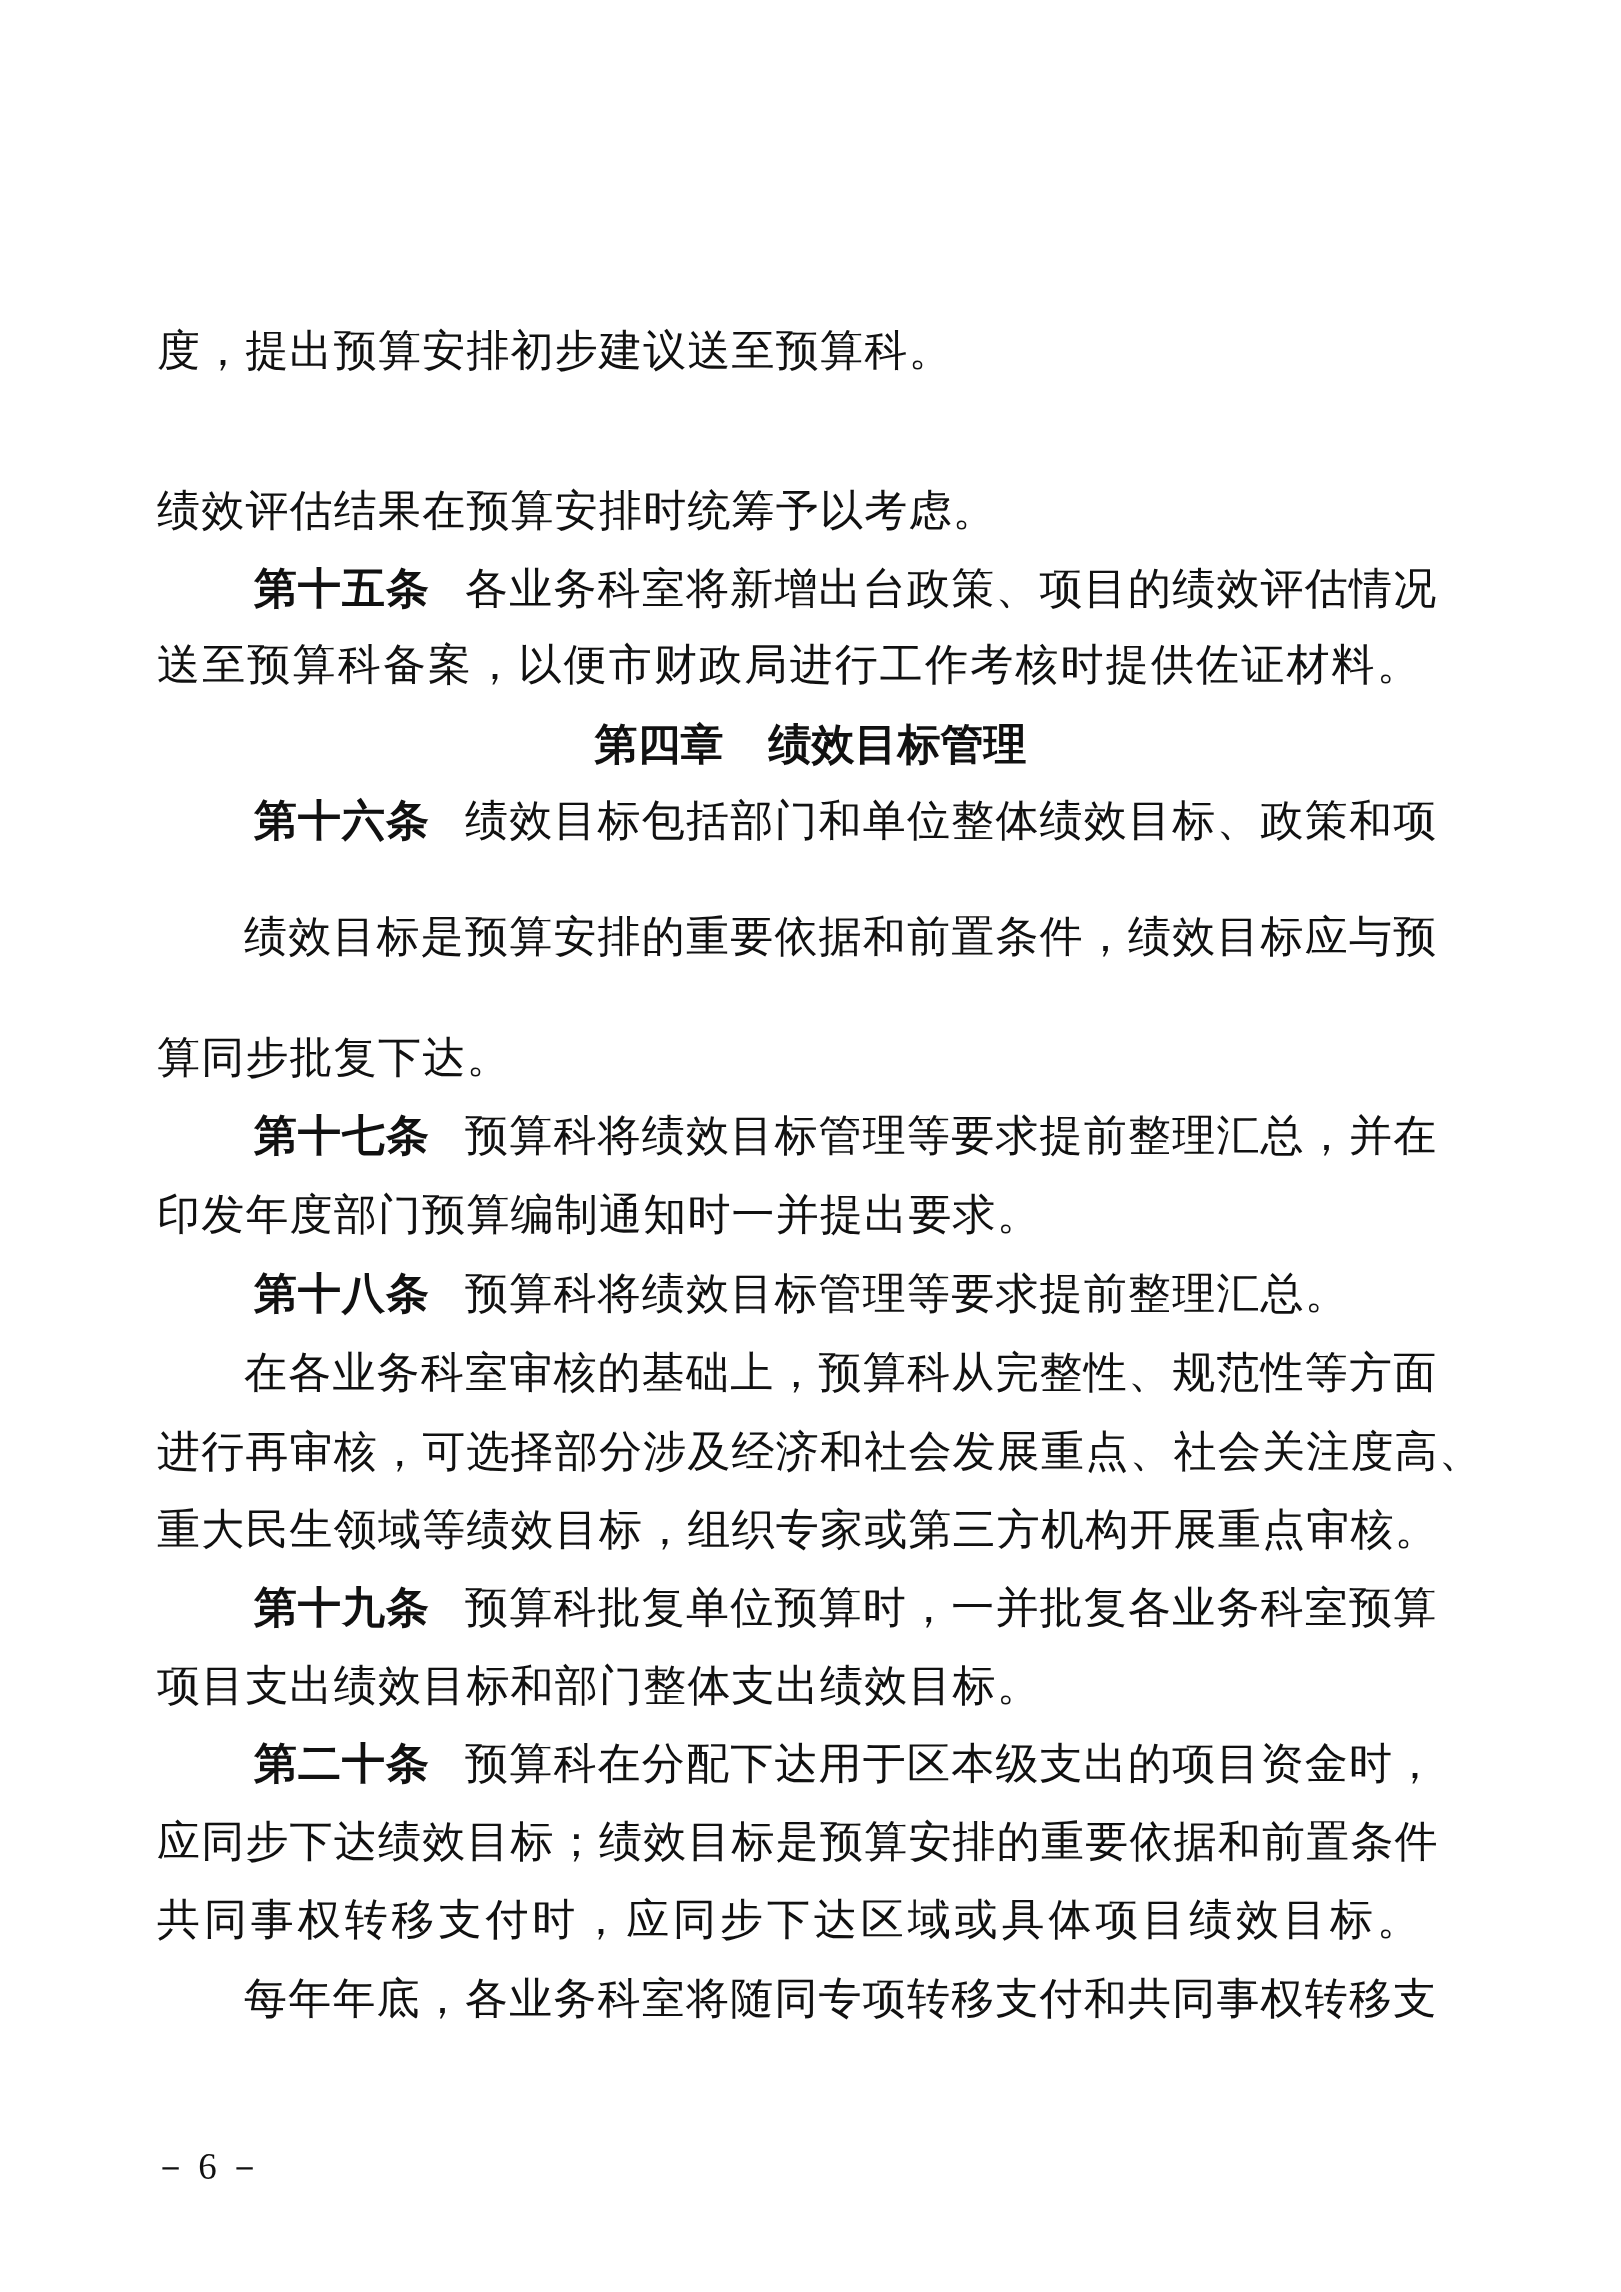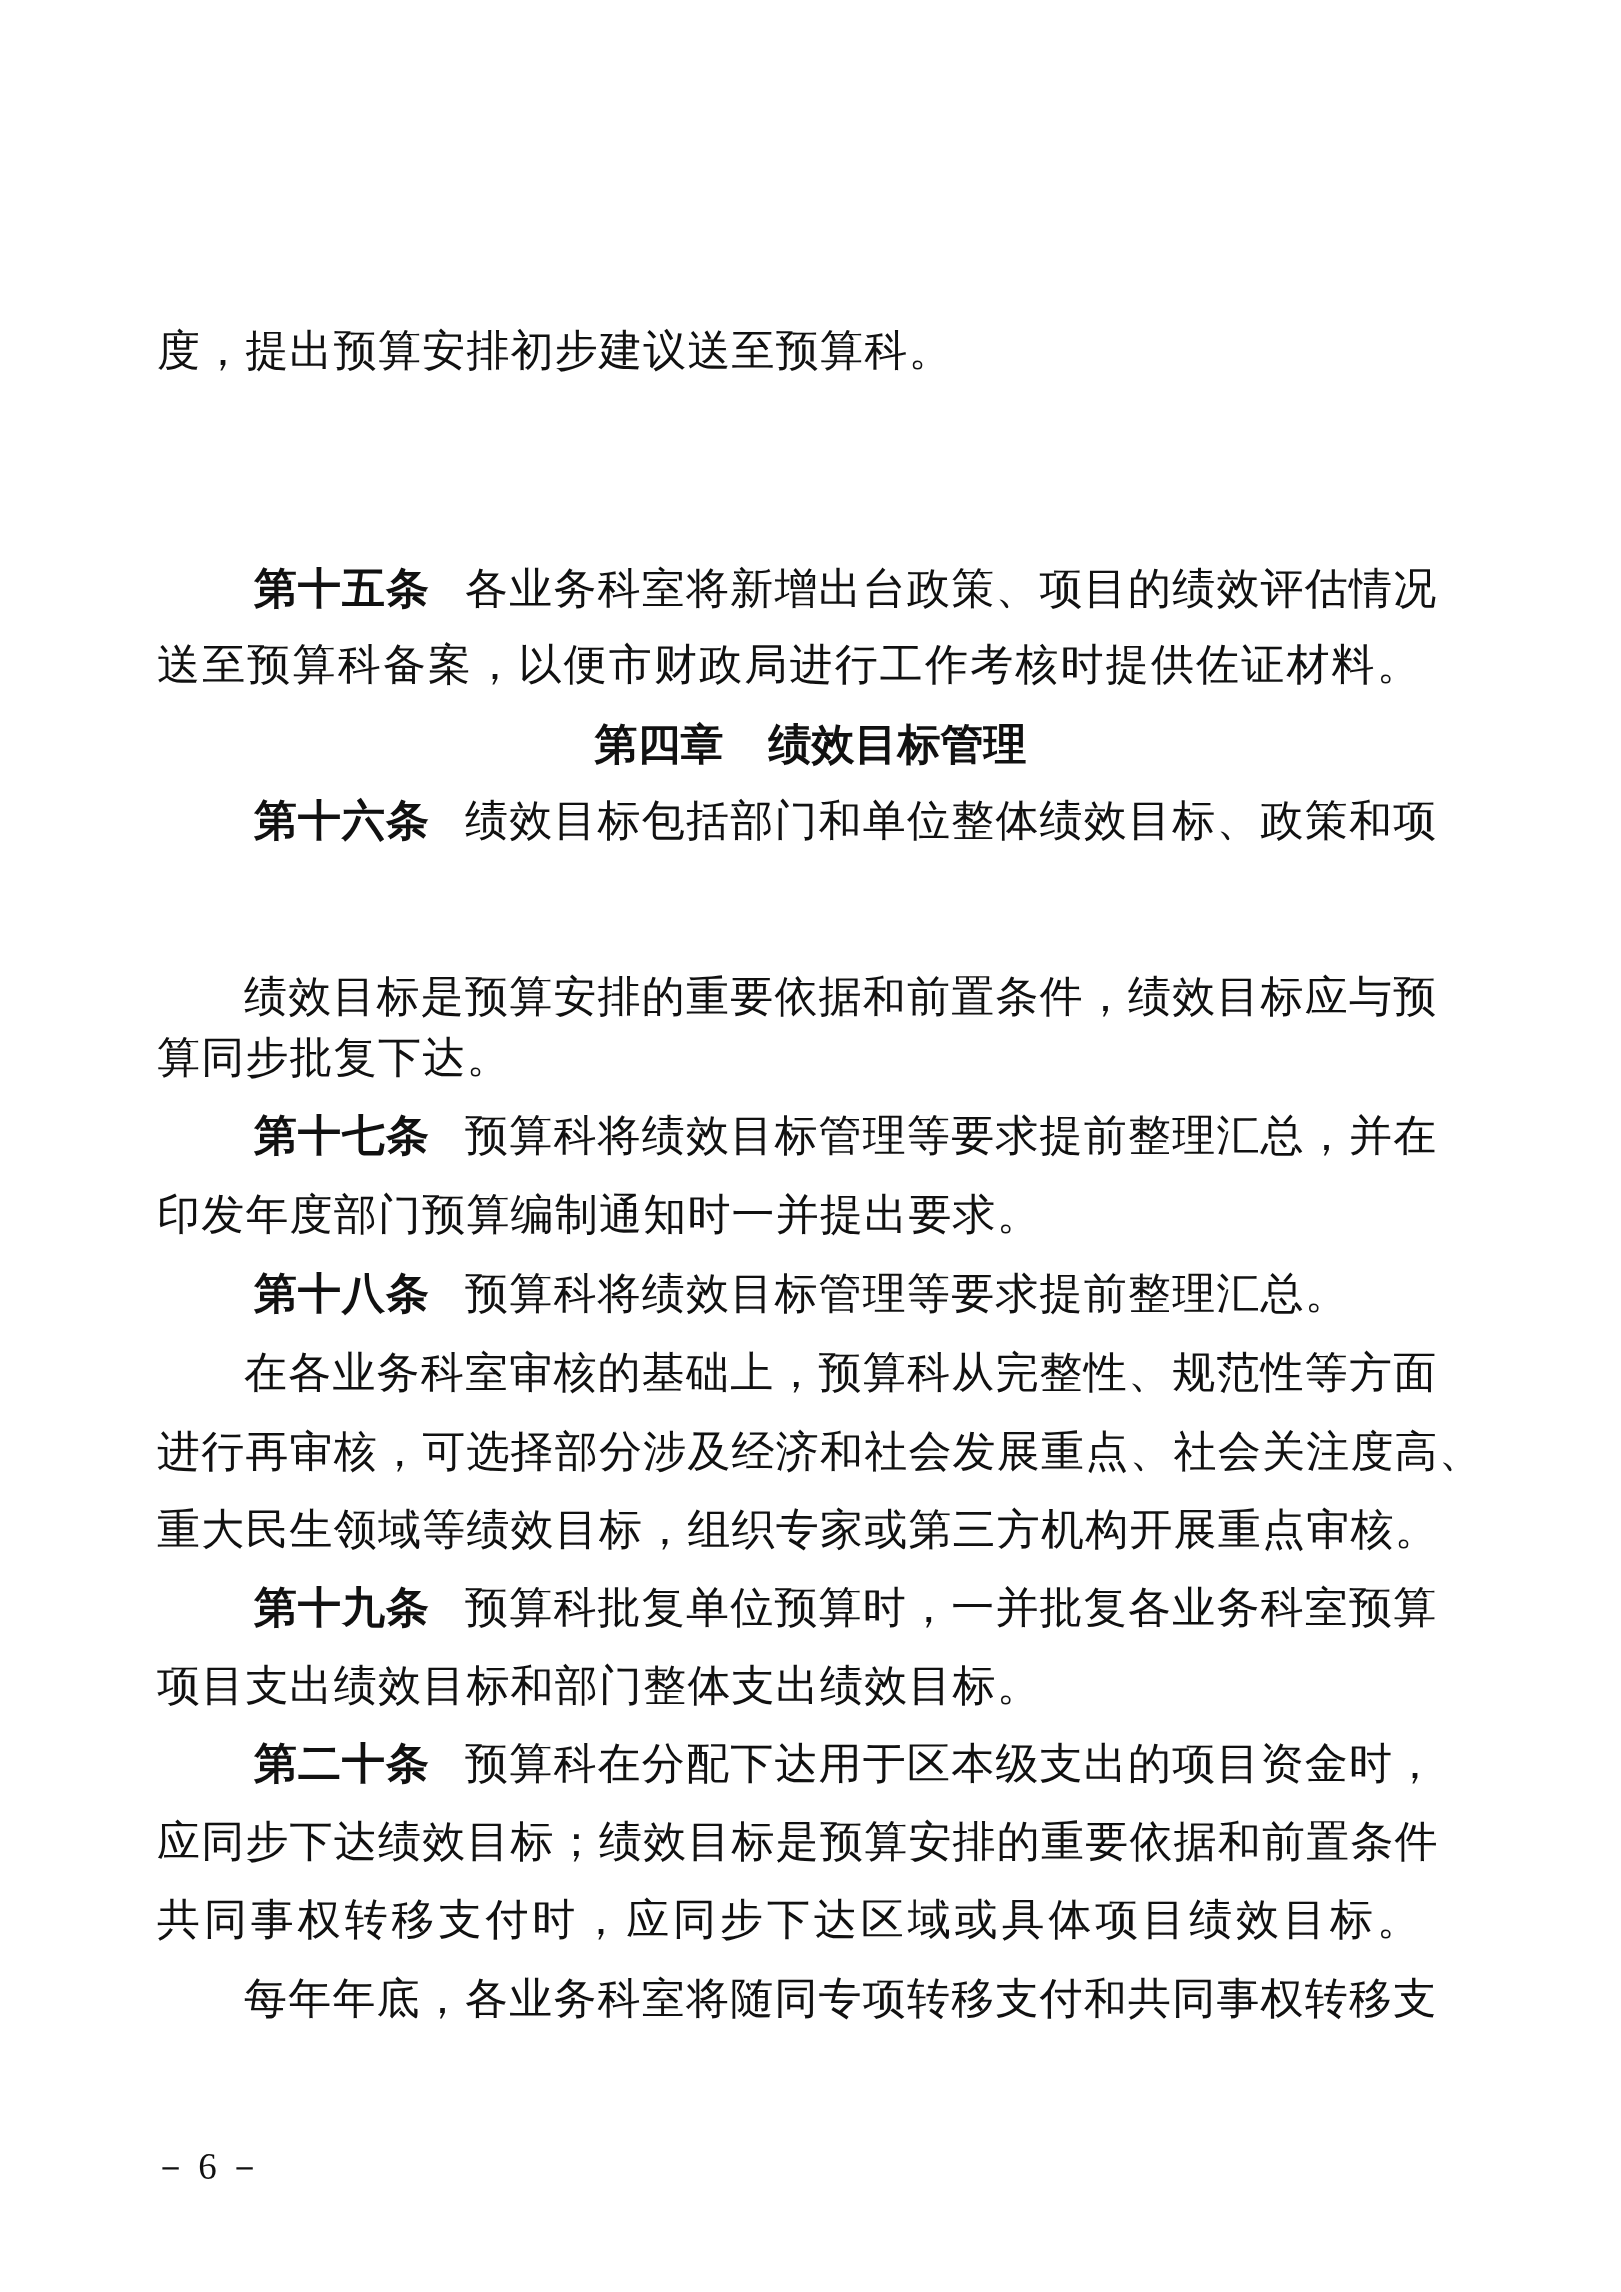--- a/index.html
+++ b/index.html
@@ -17,29 +17,30 @@
   .pagenum { position:absolute; left:152px; top:2139px; font-size:37px; line-height:55px;
              font-family:"Liberation Serif", serif; letter-spacing:0px; }
 </style>
 </head>
 <body>
 
 <div class="page">
 
   <div class="line" style="top:311px;">度，提出预算安排初步建议送至预算科。</div>
 
+  <div class="line" style="top:471px;">绩效评估结果在预算安排时统筹予以考虑。</div>
 
   <div class="line indent justify" style="top:549px;"><span class="art">第十五条</span><span>各业务科室将新增出台政策、项目的绩效评估情况</span></div>
   <div class="line justify" style="top:625px;">送至预算科备案，以便市财政局进行工作考核时提供佐证材料。</div>
 
   <div class="heading" style="top:705px;"><span>第四章</span><span class="gap"></span><span>绩效目标管理</span></div>
 
   <div class="line indent justify" style="top:781px;"><span class="art">第十六条</span><span>绩效目标包括部门和单位整体绩效目标、政策和项</span></div>
 
-  <div class="line indent justify" style="top:957px;">绩效目标是预算安排的重要依据和前置条件，绩效目标应与预</div>
+  <div class="line indent justify" style="top:897px;">绩效目标是预算安排的重要依据和前置条件，绩效目标应与预</div>
   <div class="line" style="top:1018px;">算同步批复下达。</div>
 
   <div class="line indent justify" style="top:1096px;"><span class="art">第十七条</span><span>预算科将绩效目标管理等要求提前整理汇总，并在</span></div>
   <div class="line" style="top:1175px;">印发年度部门预算编制通知时一并提出要求。</div>
 
   <div class="line indent" style="top:1254px;"><span class="art">第十八条</span><span>预算科将绩效目标管理等要求提前整理汇总。</span></div>
 
   <div class="line indent justify" style="top:1333px;">在各业务科室审核的基础上，预算科从完整性、规范性等方面</div>
   <div class="line justify" style="top:1412px;">进行再审核，可选择部分涉及经济和社会发展重点、社会关注度高、</div>
   <div class="line justify" style="top:1490px;">重大民生领域等绩效目标，组织专家或第三方机构开展重点审核。</div>

